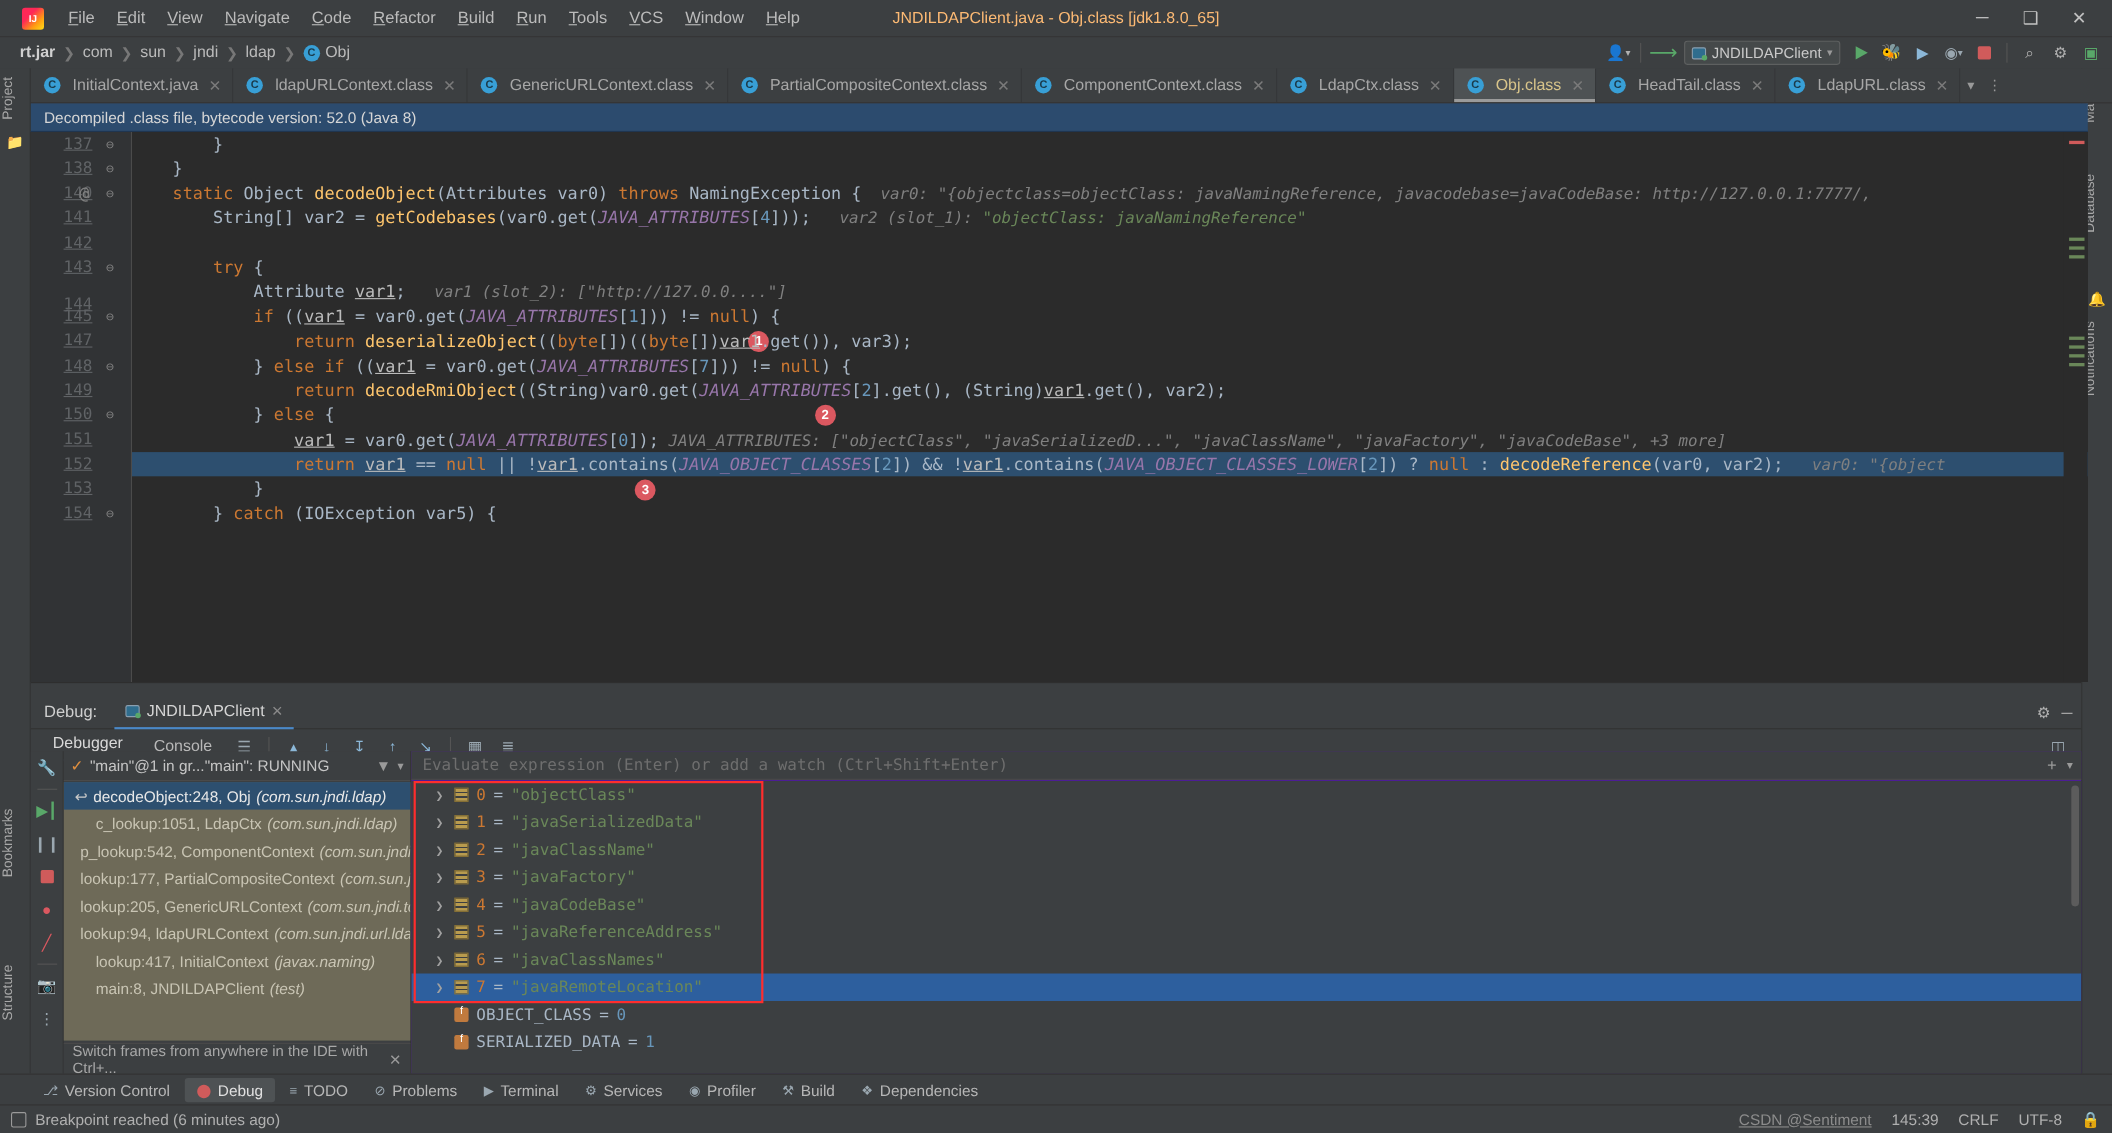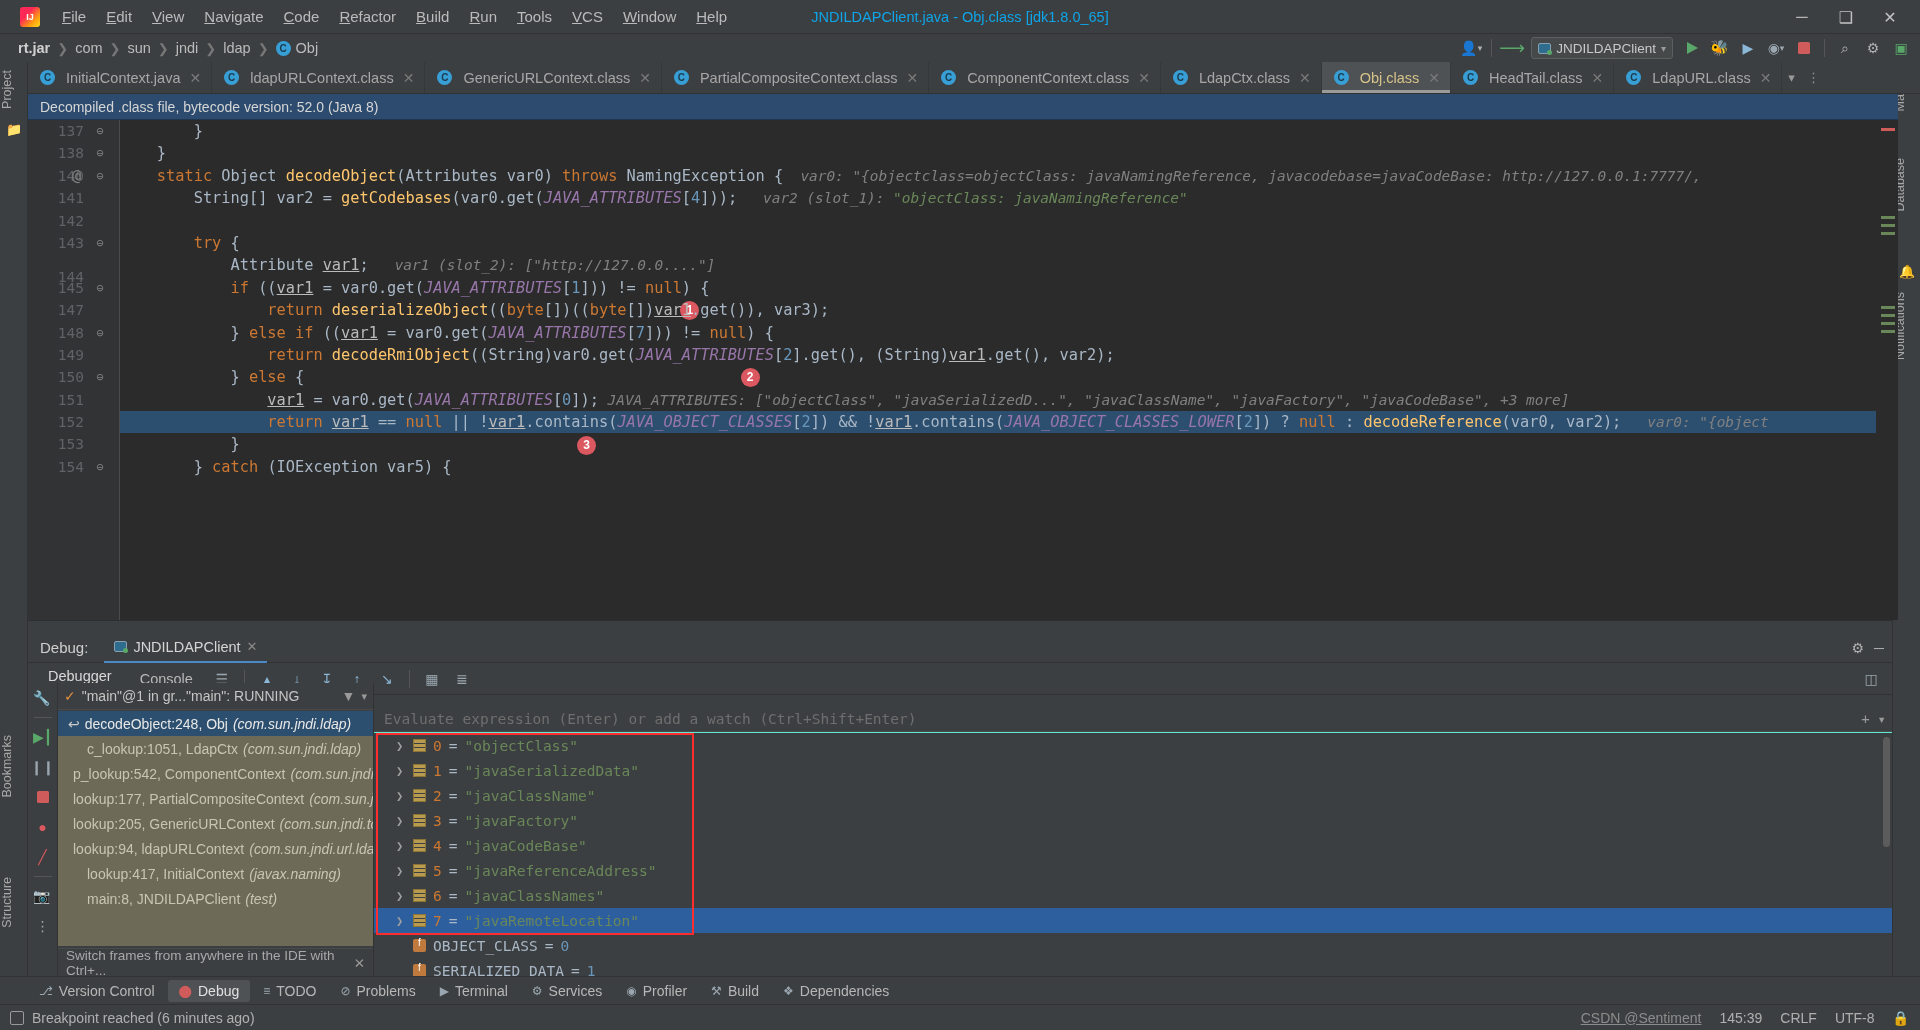--- a/index.html
+++ b/index.html
@@ -27,21 +27,21 @@
     content: "IJ"; position: absolute; left: 0; top: 0; right: 0; bottom: 0;
     color: #fff; font-size: 9px; font-weight: bold; line-height: 20px; text-align: center;
   }
   .menu-item {
     padding: 3px 10px; font-size: 15px; color: #bbbbbb; cursor: default;
     white-space: nowrap;
   }
   .menu-item u { text-decoration: underline; }
   .win-title {
     position: absolute; left: 0; right: 0; text-align: center;
-    font-size: 14.5px; color: #0ea5e9; pointer-events: none;
+    font-size: 14.5px; color: #fdba74; pointer-events: none;
   }
   .wincontrols { position: absolute; right: 8px; top: 0; height: 34px; display: flex; align-items: center; }
   .wc { width: 44px; height: 34px; display: flex; align-items: center; justify-content: center; color: #c0c0c0; font-size: 16px; }
 
   
   .navbar {
     position: absolute; left: 0; top: 34px; width: 1920px; height: 28px;
     background: #3c3f41; display: flex; align-items: center; padding-left: 18px;
     font-size: 14.5px;
   }
@@ -98,21 +98,21 @@
     position: absolute; left: 28px; top: 120px; width: 1870px; height: 500px;
     background: #2b2b2b; overflow: hidden;
     font-family: "DejaVu Sans Mono", monospace; font-size: 15.3px;
   }
   .gutter {
     position: absolute; left: 0; top: 0; width: 92px; height: 100%;
     background: #313335; border-right: 1px solid #4b4b4b;
   }
   .code-area { position: absolute; left: 92px; top: 0; right: 22px; height: 100%; }
   .line { height: 22.4px; line-height: 22.4px; white-space: pre; position: relative; }
-  .ln { position: absolute; left: 0; width: 56px; text-align: right; color: #606366; font-size: 14.5px; }
+  .ln { position: absolute; left: 0; width: 56px; text-align: right; color: #606366; font-size: 14.5px; text-decoration: underline; }
   .fold { position: absolute; left: 66px; width: 12px; text-align: center; color: #808080; font-size: 12px; }
   .at-sym { position: absolute; left: 44px; color: #808080; }
 
   .kw { color: #cc7832; }
   .num { color: #6897bb; }
   .stat { color: #9876aa; font-style: italic; }
   .mth { color: #ffc66d; }
   .plain { color: #a9b7c6; }
   .hint { color: #808080; font-style: italic; font-size: 14.4px; }
   .hint-s { color: #6a8759; font-style: italic; }
@@ -183,21 +183,21 @@
   .frame-row {
     height: 25px; display: flex; align-items: center; gap: 5px; padding-left: 10px;
     font-size: 14px; color: #c9c5b4; white-space: nowrap; overflow: hidden;
   }
   .frame-row.sel { background: #2d4f6f; color: #e8e8e8; }
   .frame-row .pkg { font-style: italic; }
   .frame-hint { position: absolute; bottom: 0; left: 0; right: 0; height: 28px;
     display: flex; align-items: center; gap: 6px; padding-left: 8px; font-size: 13.5px; color: #a8a8a8;
     background: #3c3f41; border-top: 1px solid #4a4a4a; }
 
-  .varsarea { flex: 1; position: relative; background: #5eead4; margin-top: 23px; }
+  .varsarea { flex: 1; position: relative; background: #4c1d95; }
   .evalbar {
     height: 26px; display: flex; align-items: center; padding-left: 10px;
     font-family: "DejaVu Sans Mono", monospace; font-size: 14.5px; color: #6e6e6e;
     border-bottom: 1px solid #4a4a4a; position: relative; background: #3c3f41;
   }
   .eval-right { position: absolute; right: 6px; display: flex; gap: 8px; color: #9a9a9a; font-size: 14px; }
   .vartree { position: absolute; top: 27px; left: 0; right: 0; bottom: 0; background: #3c3f41; overflow: hidden; }
   .var-row {
     height: 25px; display: flex; align-items: center; gap: 7px; padding-left: 22px;
     font-family: "DejaVu Sans Mono", monospace; font-size: 14.5px; white-space: nowrap;

